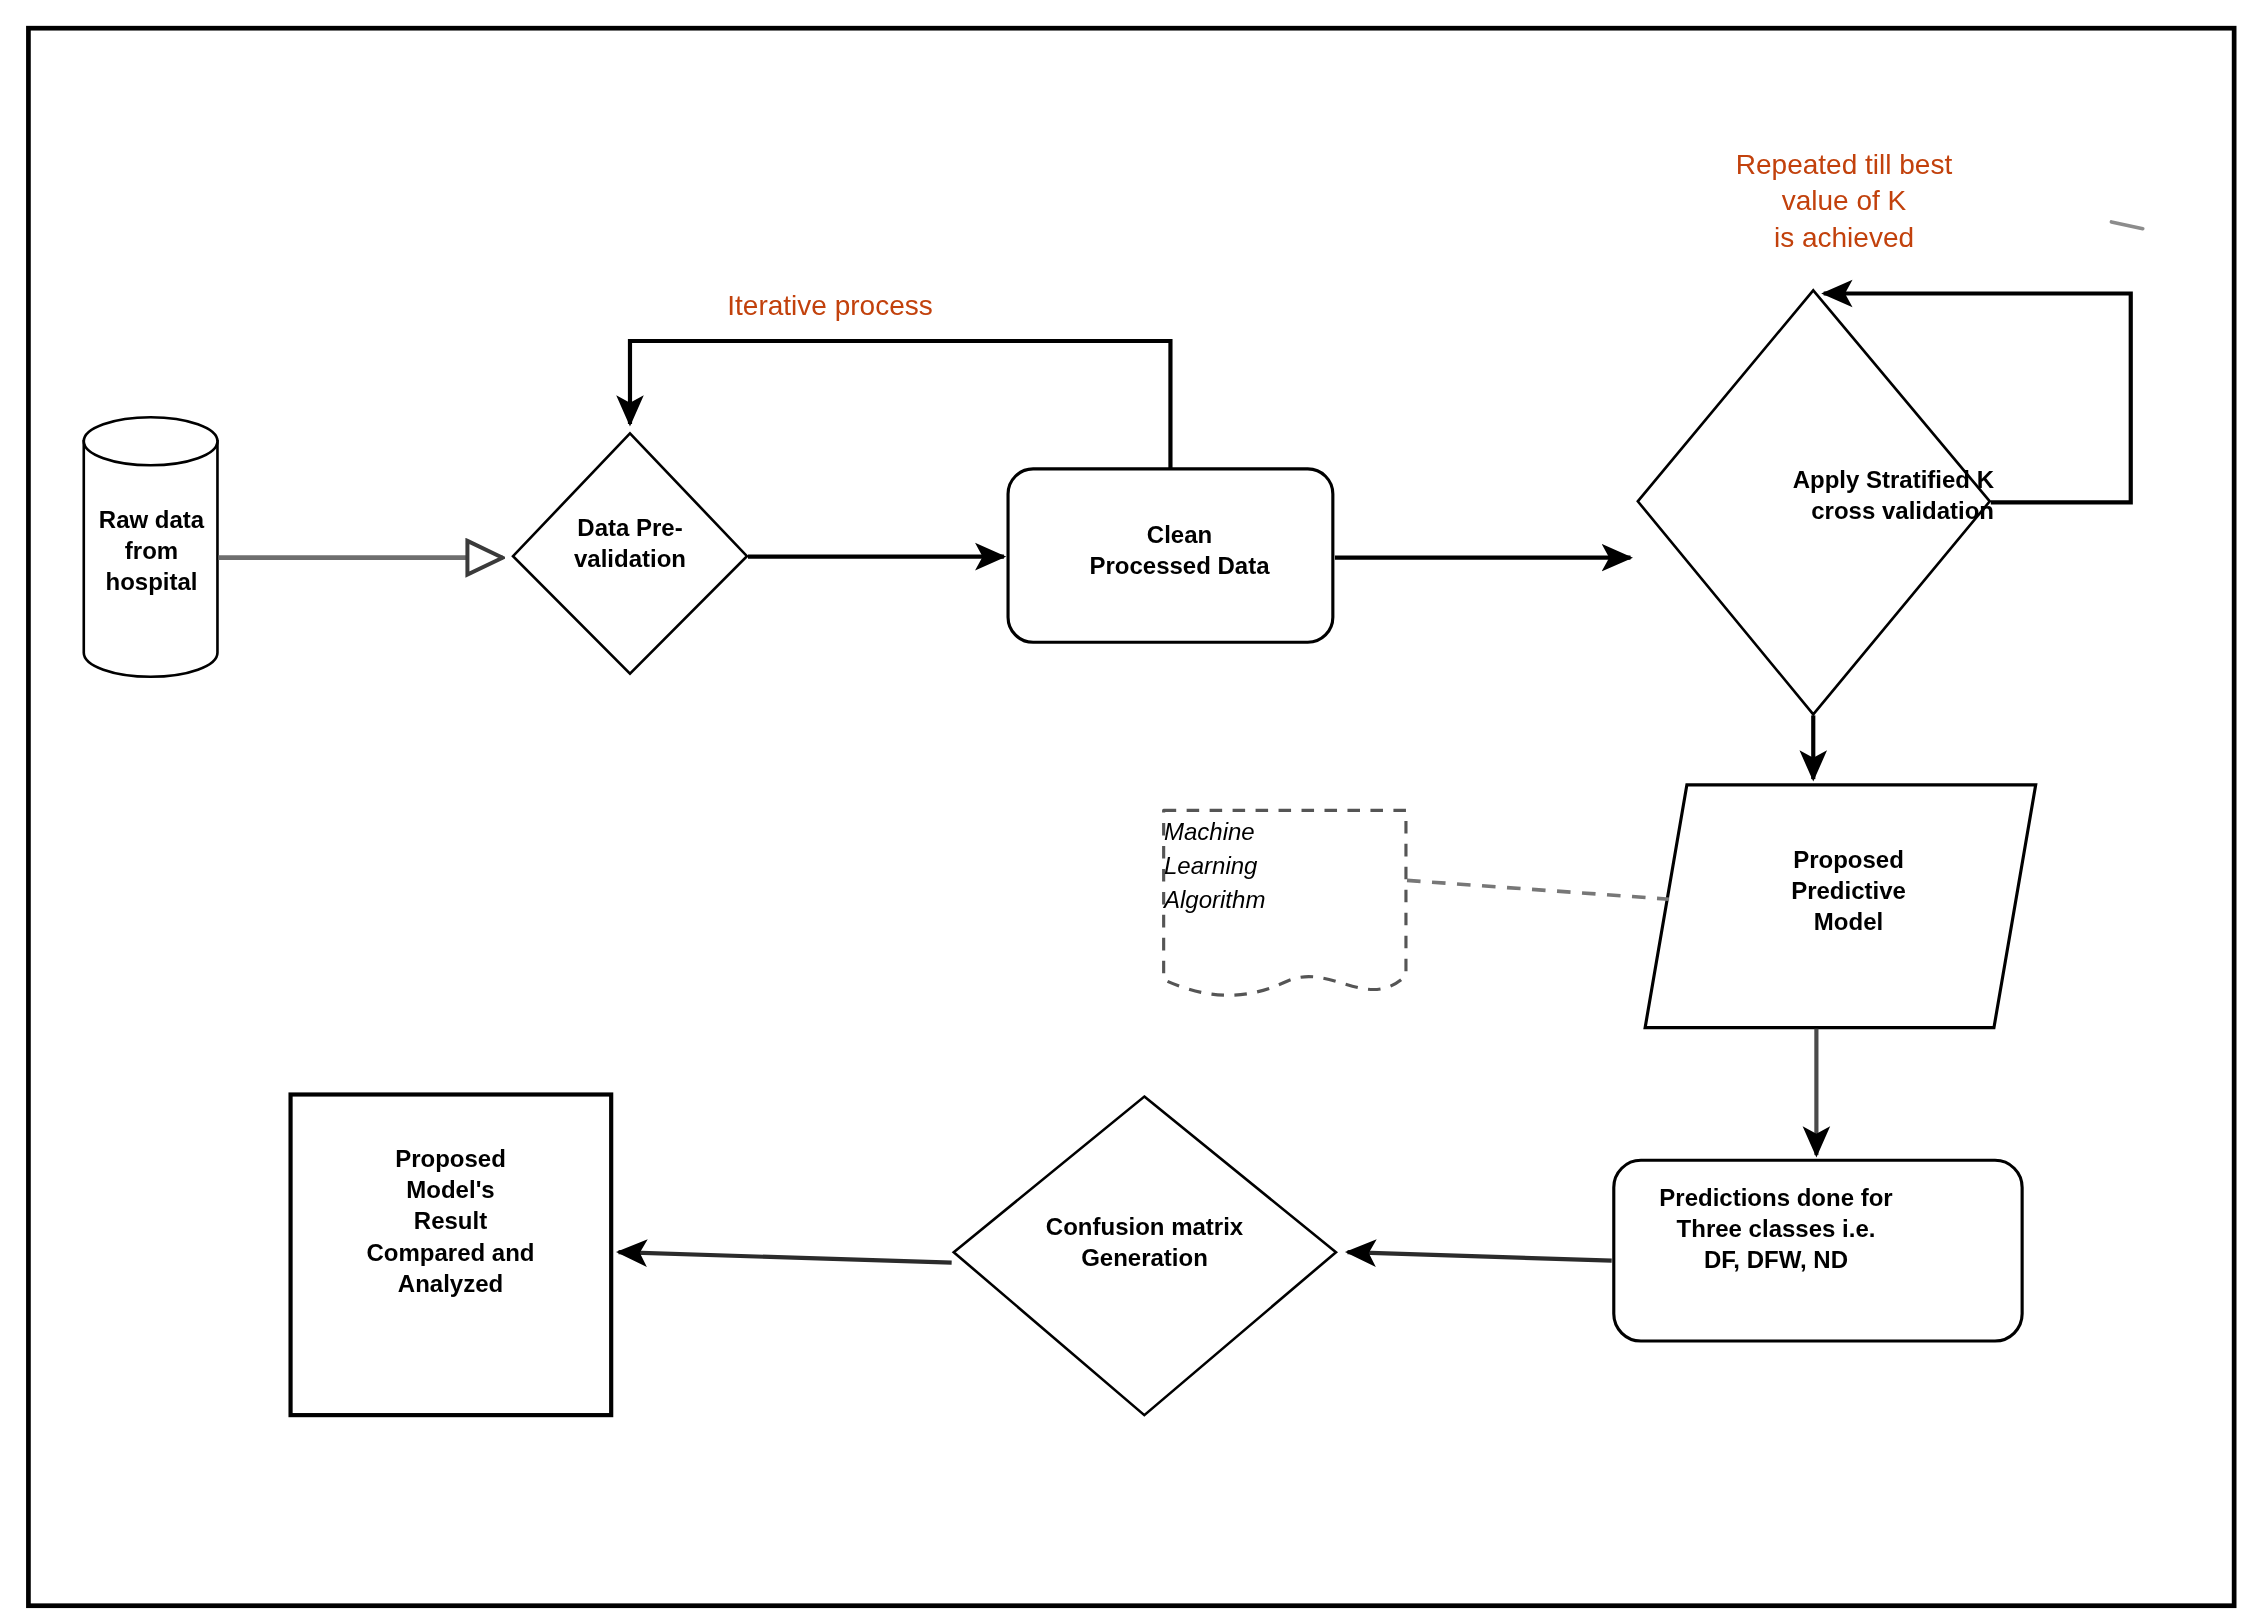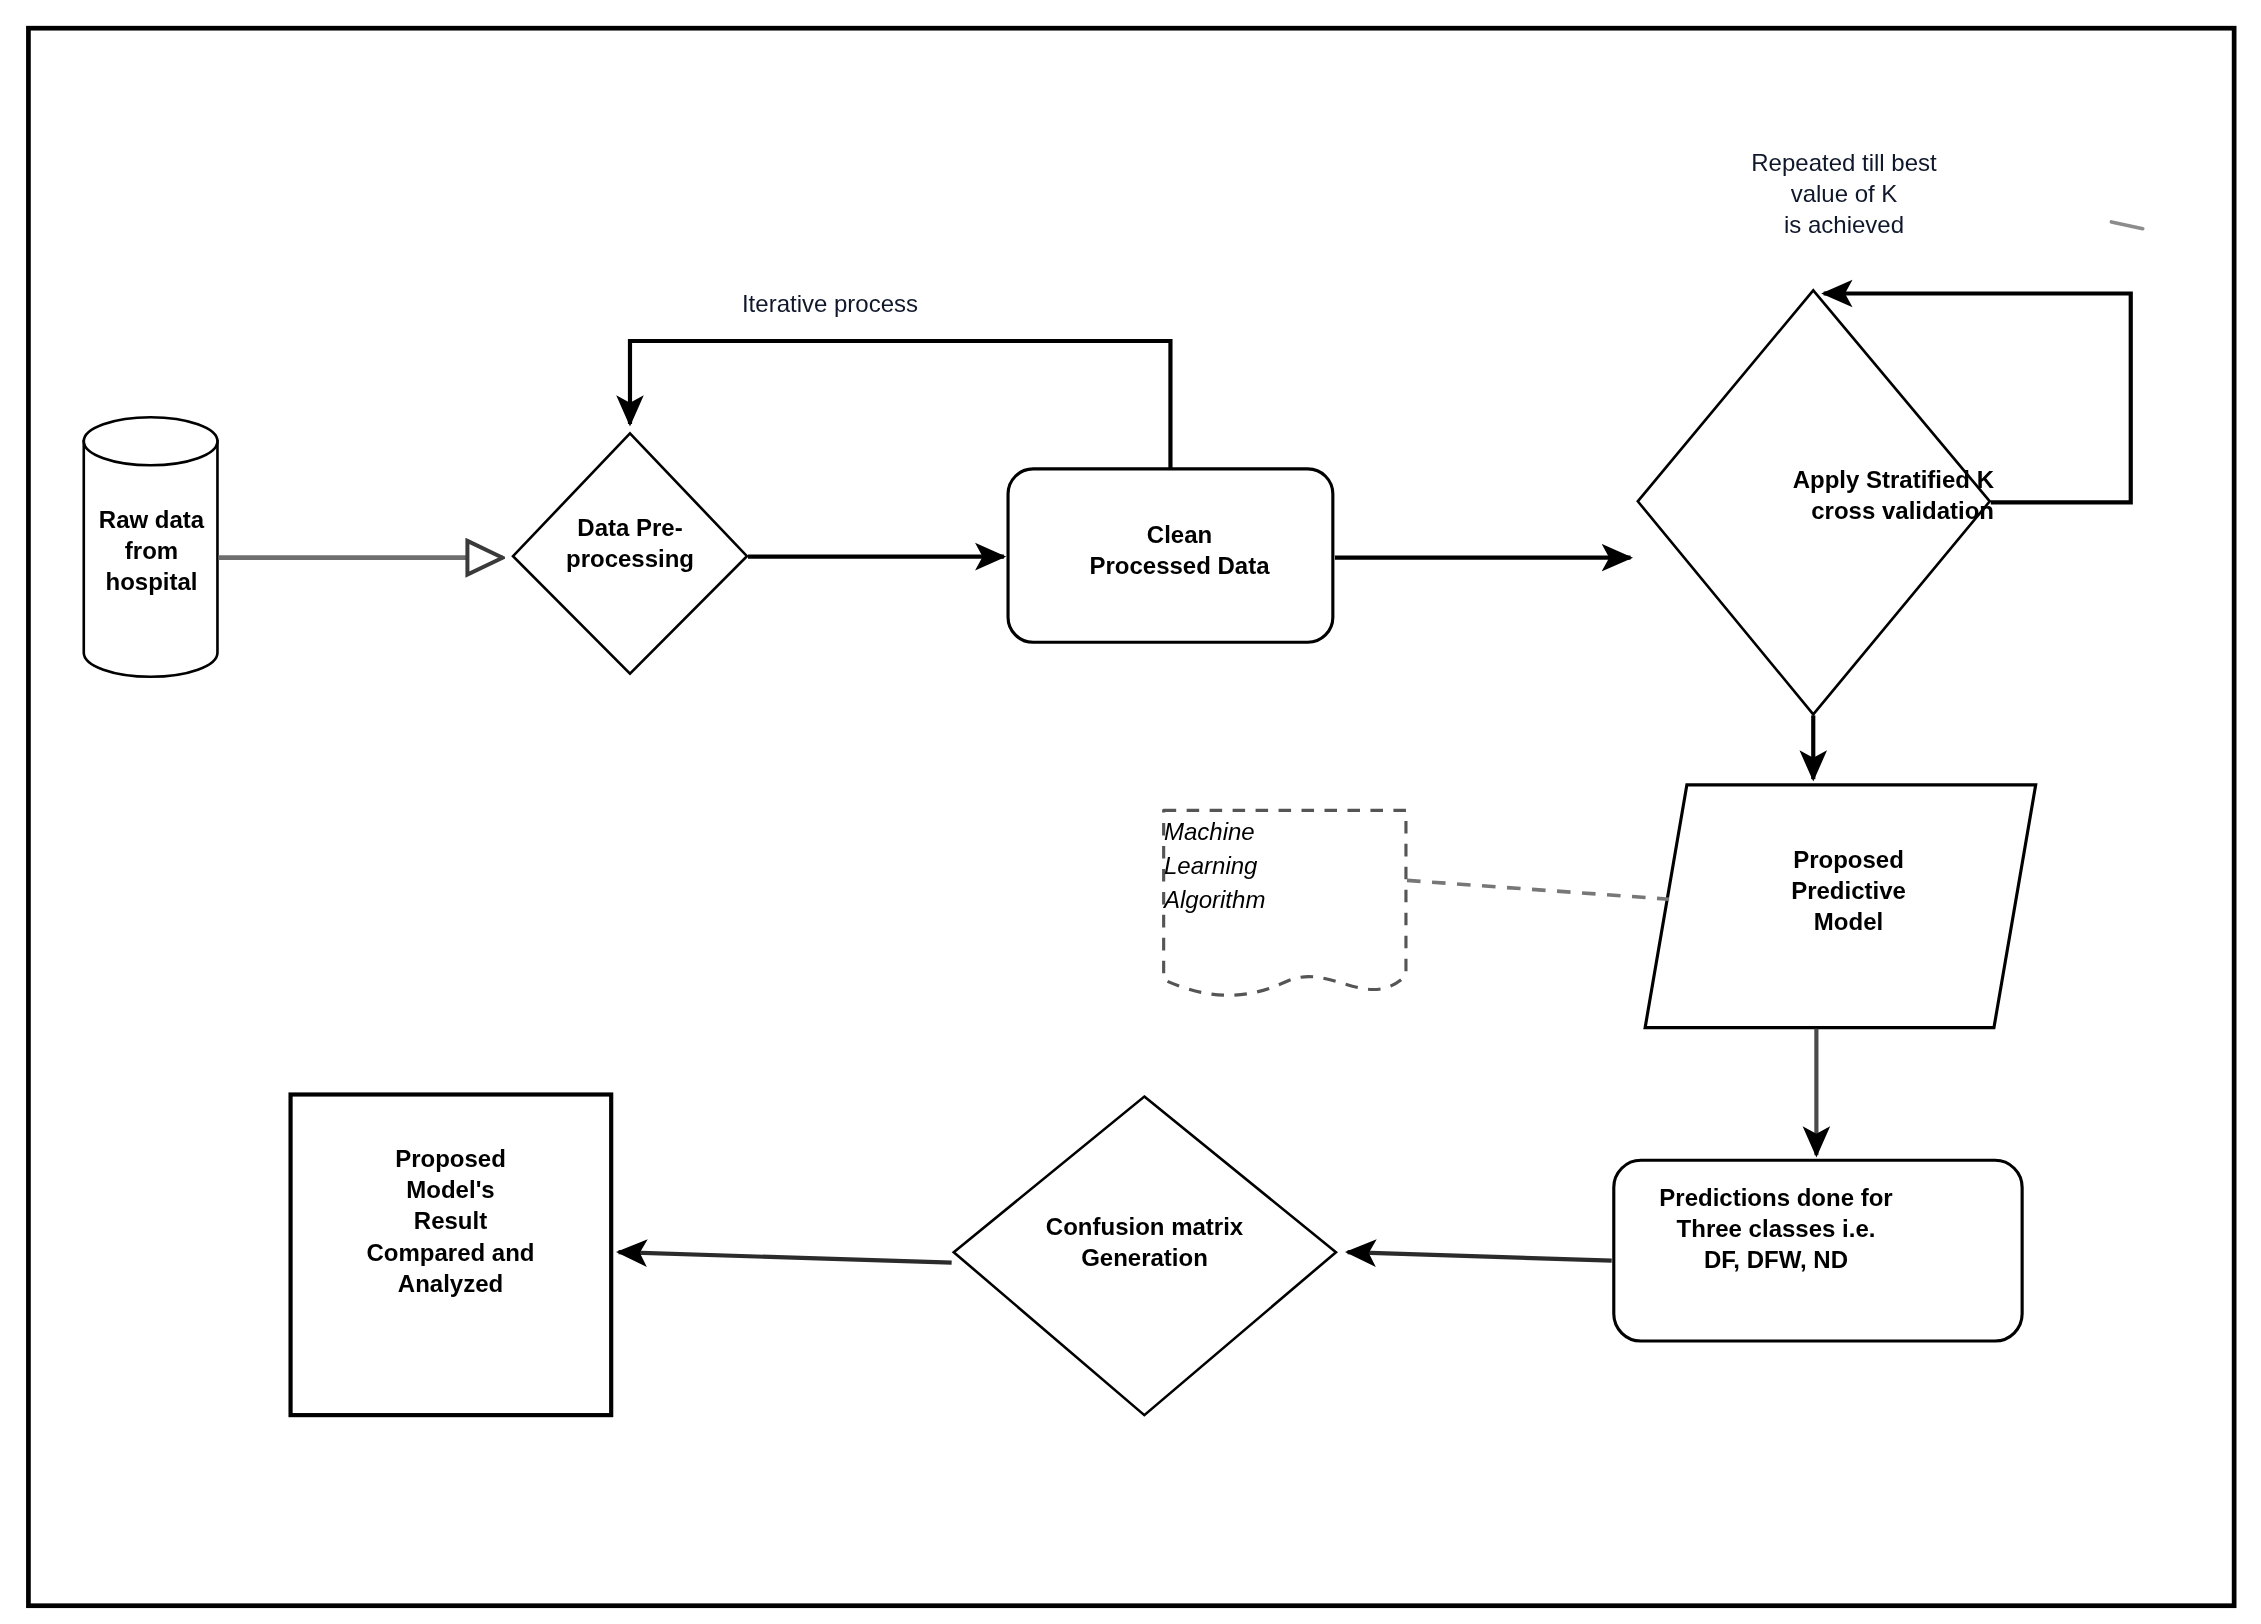--- a/index.html
+++ b/index.html
@@ -31,24 +31,24 @@
     font-family: "Liberation Sans", sans-serif;
     font-weight: bold;
     font-size: 24px;
     line-height: 1.30;
     white-space: pre-line;
     pointer-events: none;
   }
   .edge-label {
     position: absolute;
     text-align: center;
-    color: #0f172a;
+    color: #c2410c;
     font-family: "Liberation Sans", sans-serif;
     font-weight: normal;
-    font-size: 24px;
+    font-size: 28px;
     line-height: 1.30;
     white-space: pre-line;
   }
   .note-label {
     position: absolute;
     text-align: left;
     color: #000000;
     font-family: Liberation Sans, sans-serif;
     font-style: italic;
     font-weight: normal;
@@ -121,21 +121,21 @@
     <line x1="3086" y1="2414" x2="2580" y2="2398" stroke="#2b2b2b" stroke-width="8" marker-end="url(#arrowFilled)"></line>
 
     <line x1="1822" y1="2418" x2="1184" y2="2398" stroke="#2b2b2b" stroke-width="8" marker-end="url(#arrowFilled)"></line>
   </svg>
 
   <div class="node-label" style="left:83px; top:504px; width:137px;">Raw data
 from
 hospital</div>
 
   <div class="node-label" style="left:528px; top:512px; width:204px;">Data Pre-
-processing</div>
+validation</div>
 
   <div class="node-label" style="left:1008px; top:519px; width:343px;">Clean
 Processed Data</div>
 
   <div class="node-label" style="left:1635px; top:464px; width:359px;text-align:right;">Apply Stratified K
 cross validation</div>
 
   <div class="note-label" style="left:1164px; top:815px; width:242px;">Machine
 Learning
 Algorithm</div>

